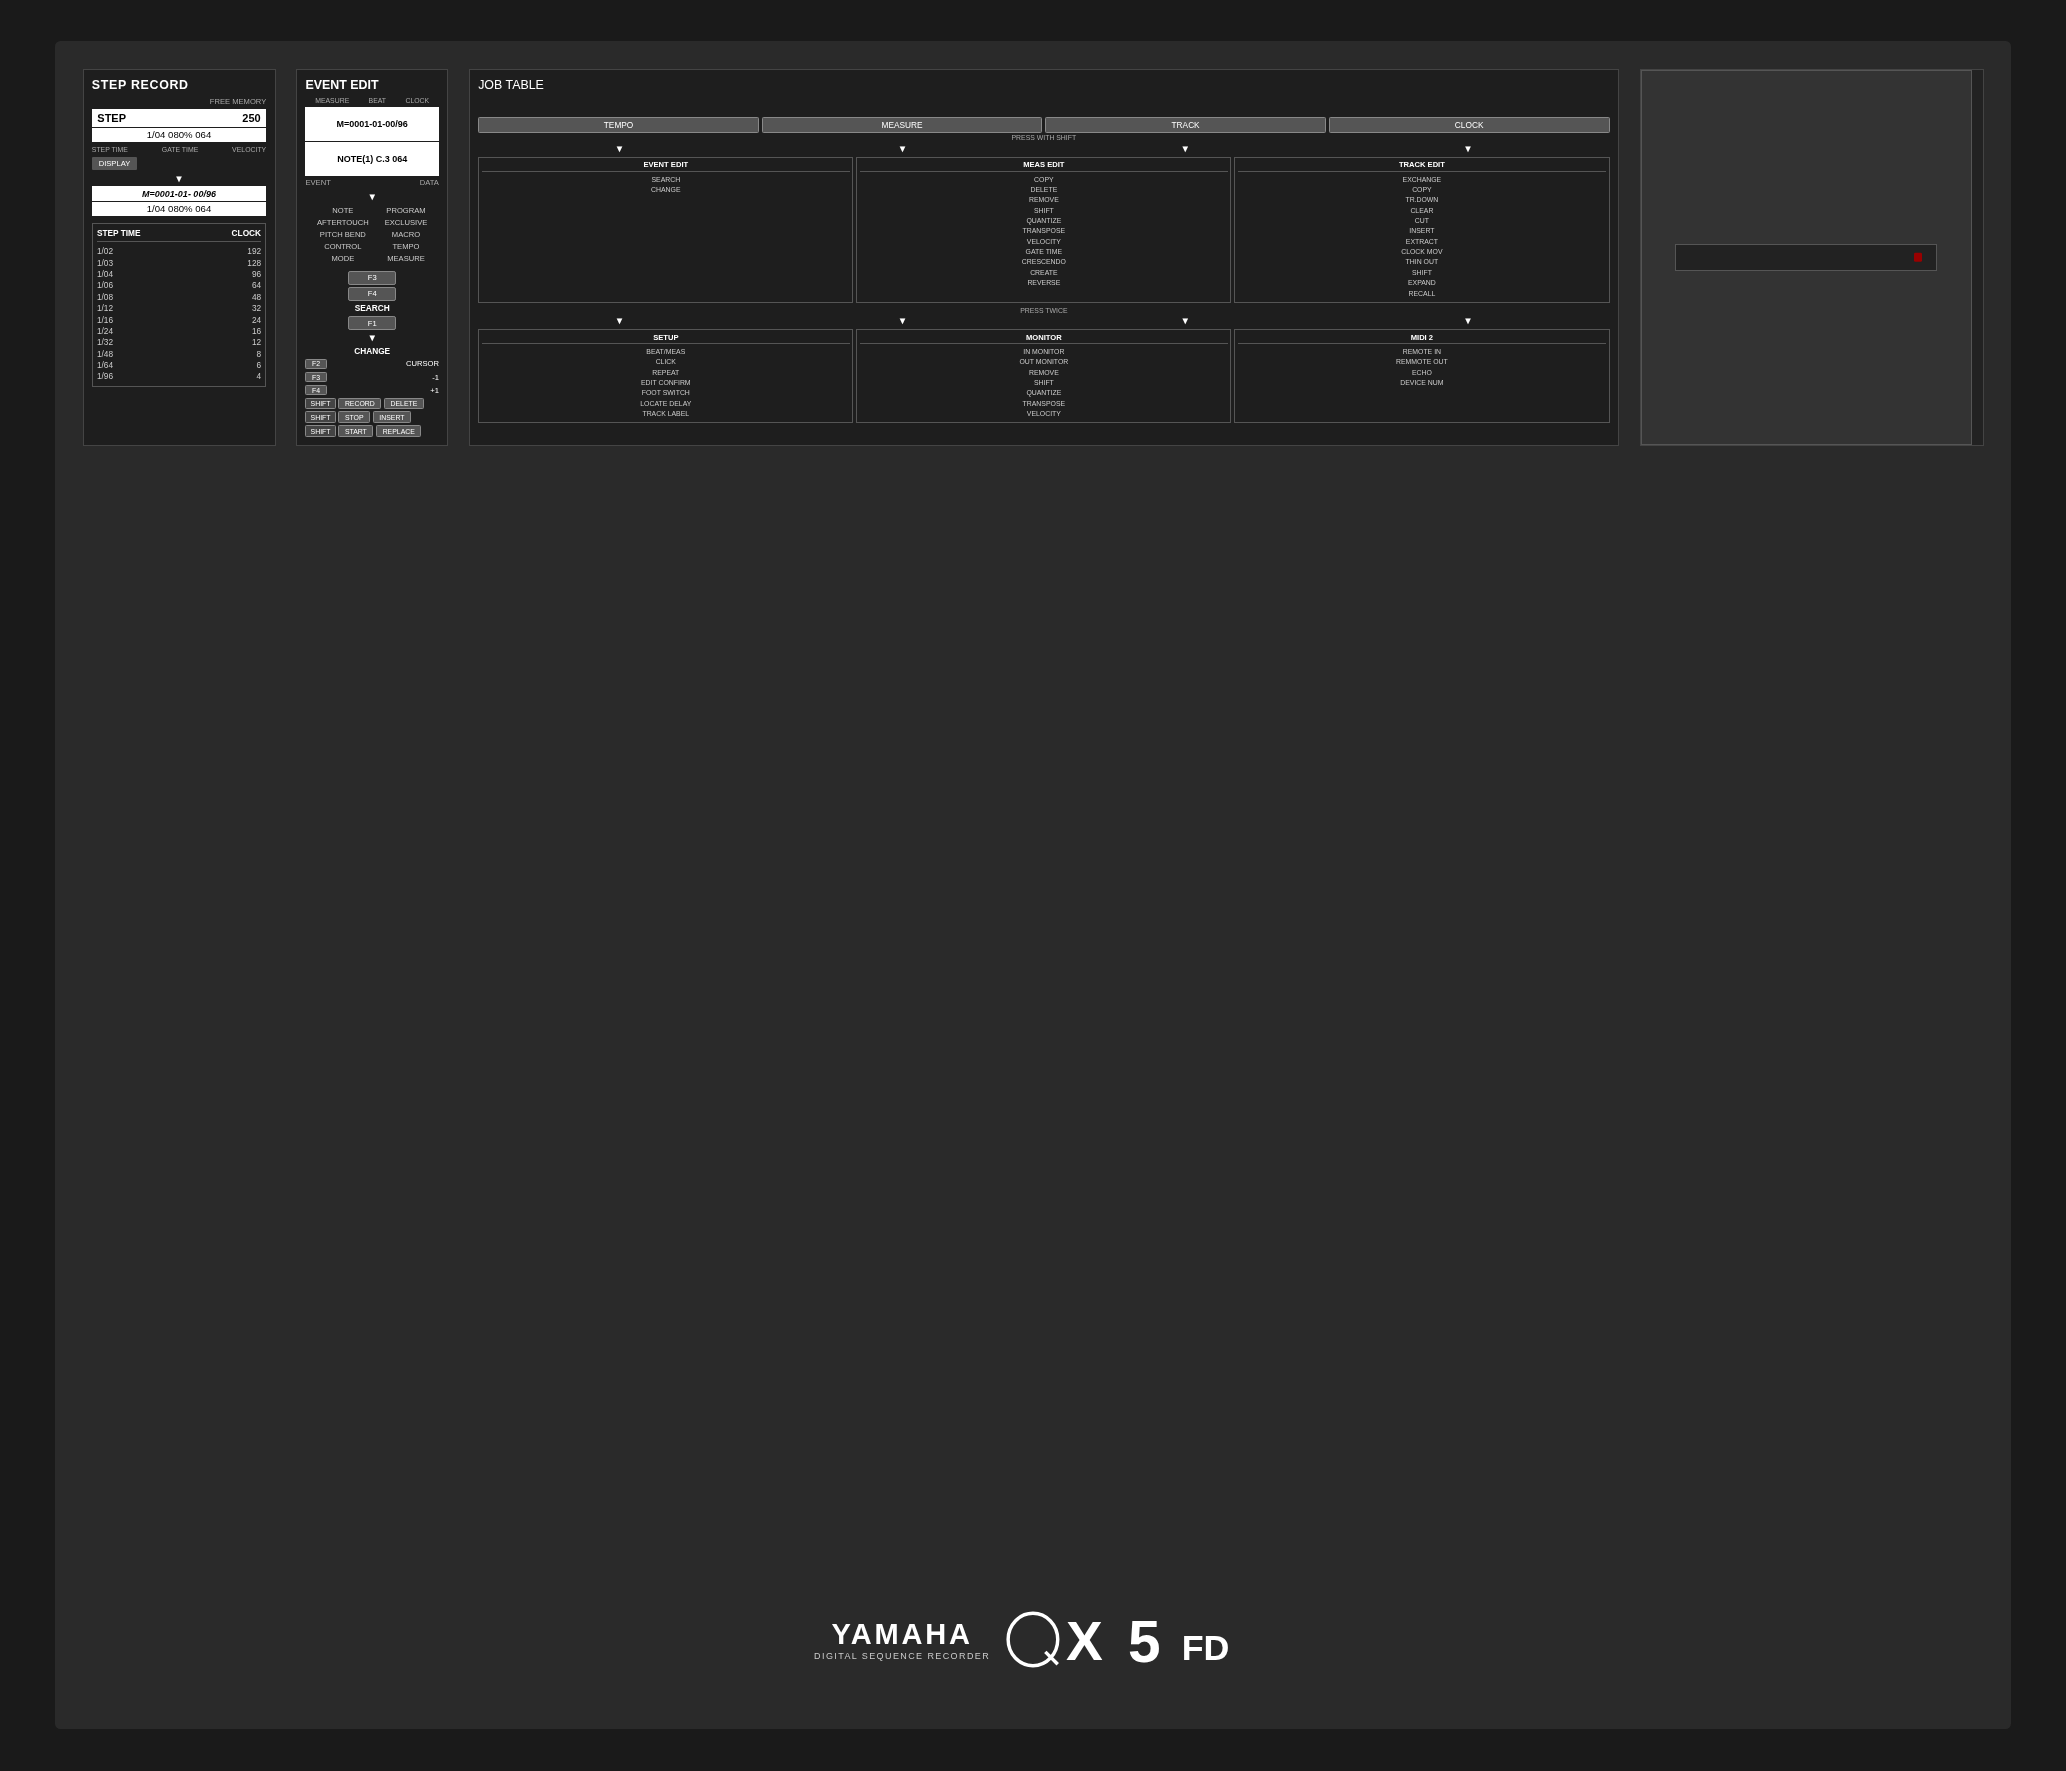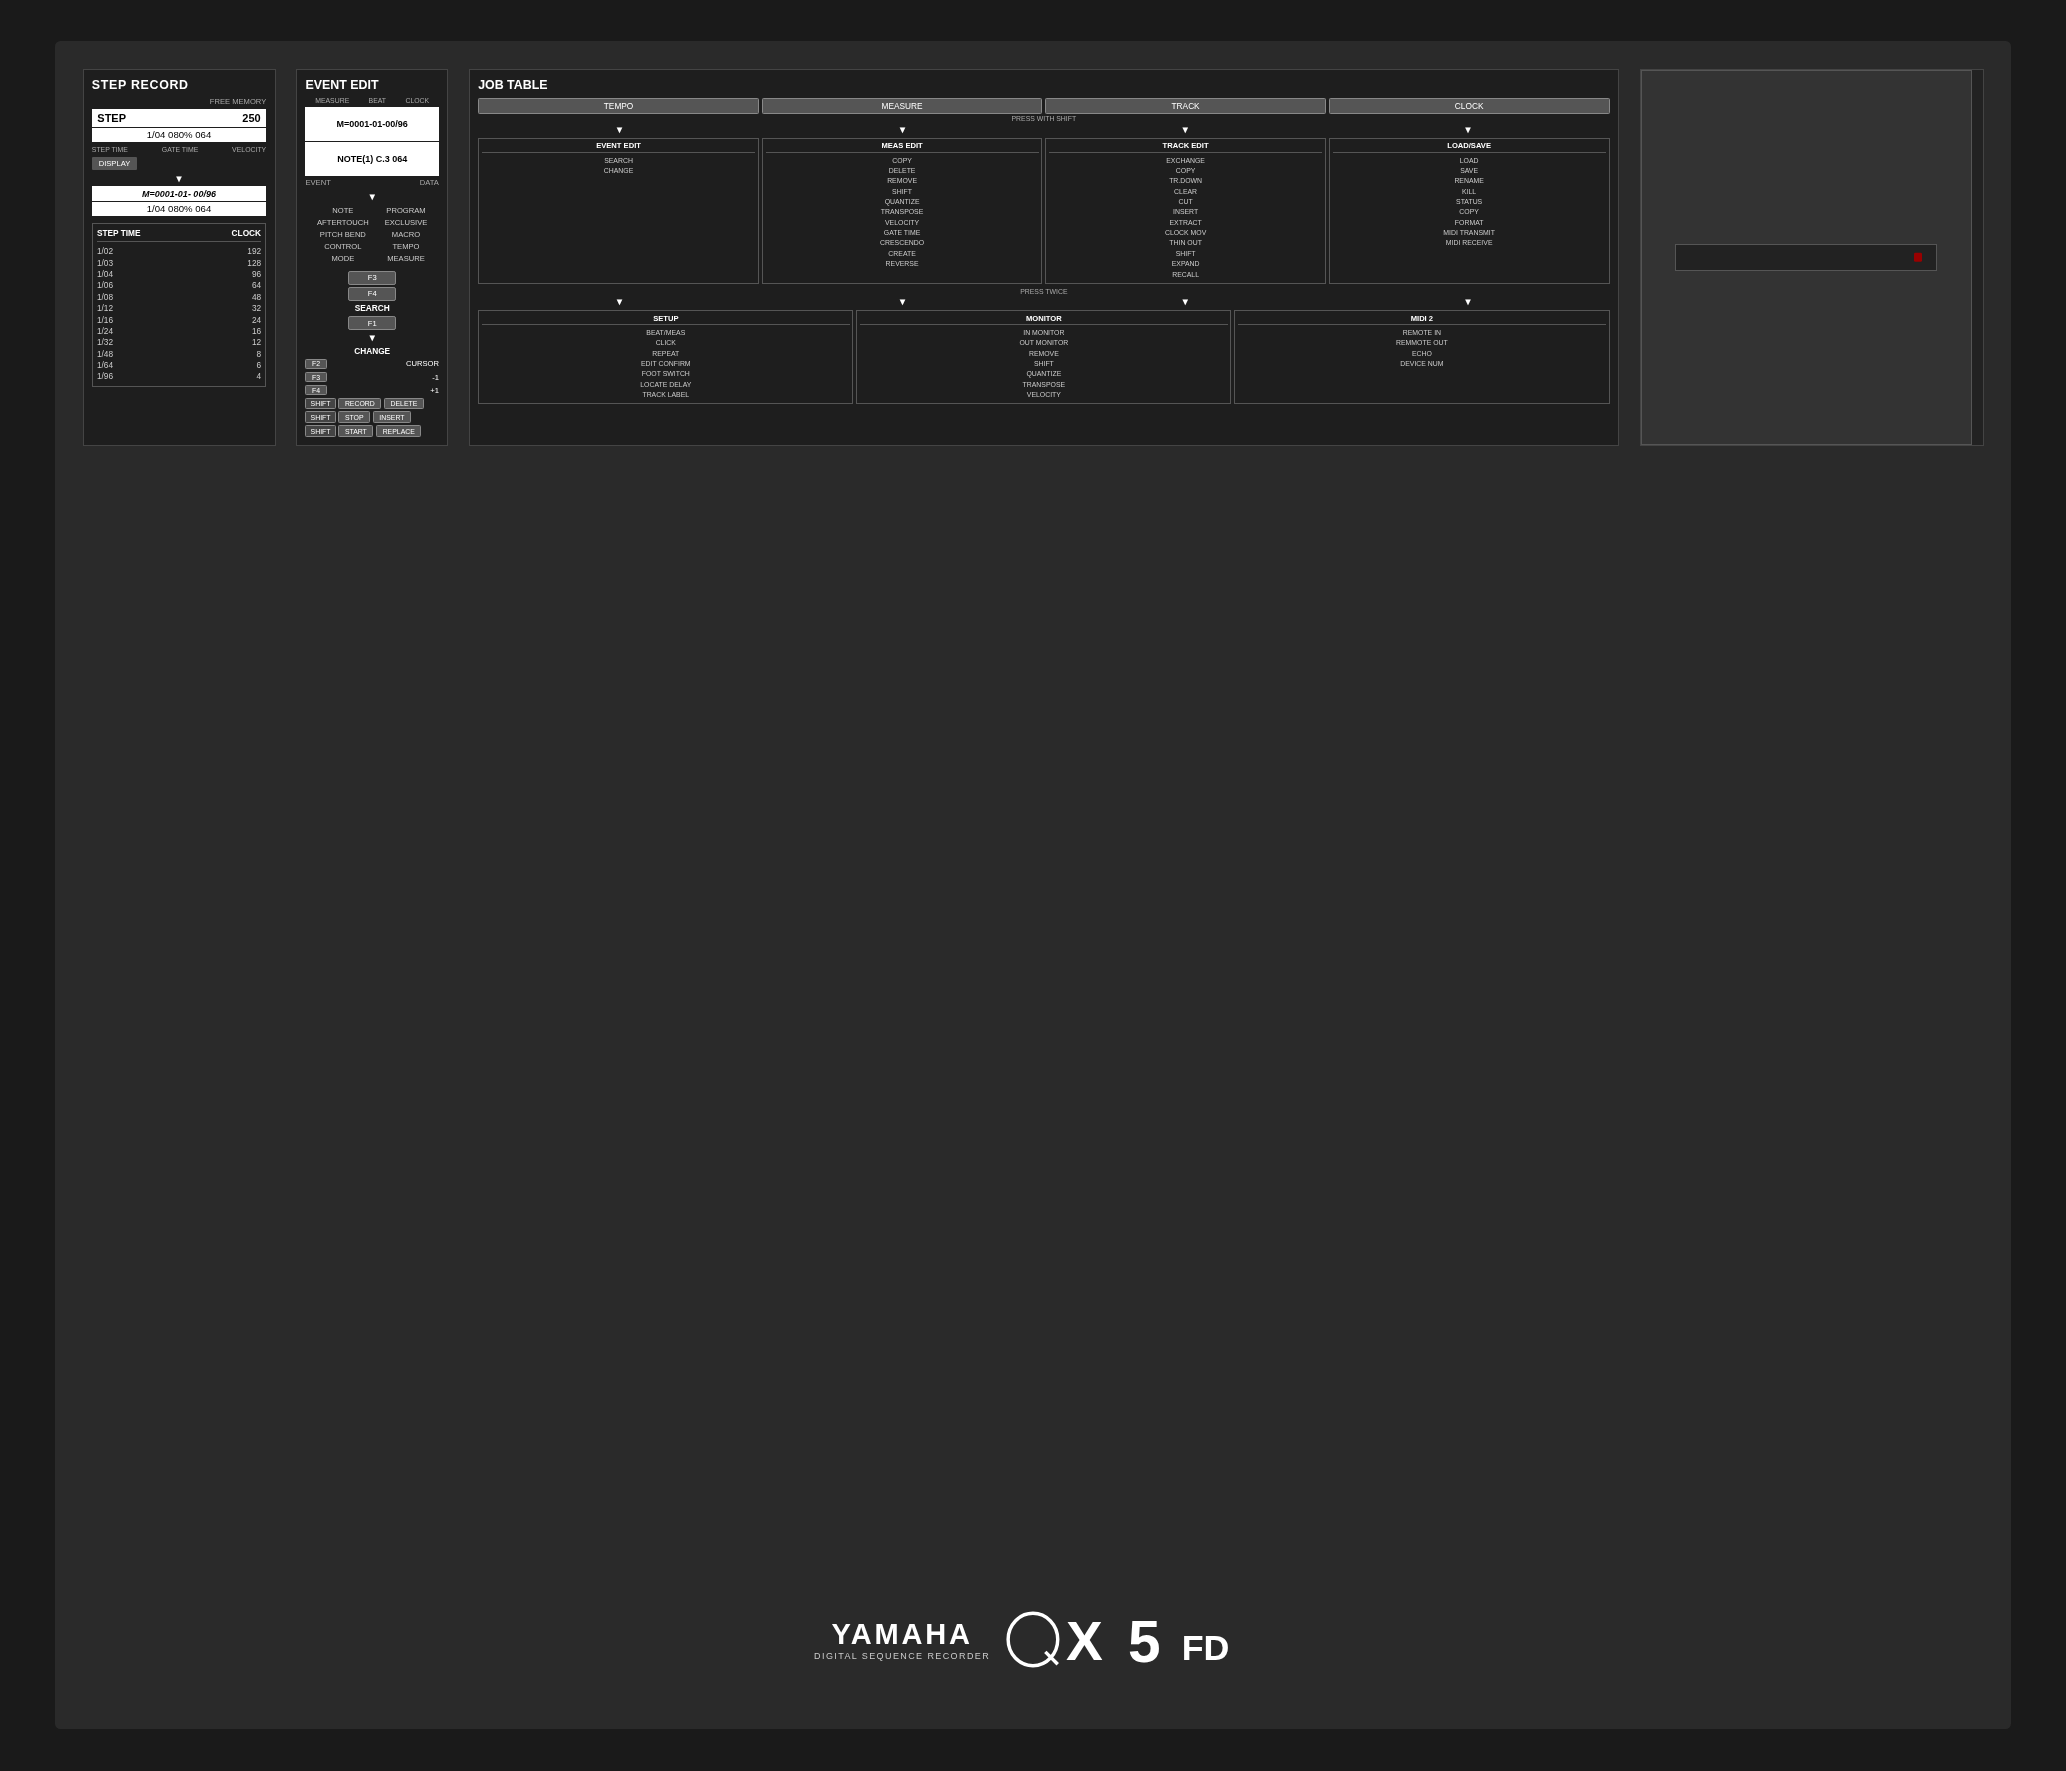--- a/index.html
+++ b/index.html
@@ -262,23 +262,23 @@
 
     
     .job-table {
       background: #1e1e1e;
       border: 0.7px solid #444;
       padding: 8.3px;
       flex: 1;
     }
     .job-table h3 {
       font-size: 12.4px;
-      font-weight: bold;
-      color: #fff;
-      margin-bottom: 6px;
+      font-weight: normal;
+      color: #fff;
+      margin-bottom: 25px;
     }
     .jt-tab-row {
       display: flex;
       gap: 2.8px;
       margin-bottom: 1.4px;
     }
     .jt-tab {
       background: #555;
       color: #fff;
       border: 0.7px solid #888;
@@ -591,32 +591,20 @@
             <div class="jt-col-item">CLEAR</div>
             <div class="jt-col-item">CUT</div>
             <div class="jt-col-item">INSERT</div>
             <div class="jt-col-item">EXTRACT</div>
             <div class="jt-col-item">CLOCK MOV</div>
             <div class="jt-col-item">THIN OUT</div>
             <div class="jt-col-item">SHIFT</div>
             <div class="jt-col-item">EXPAND</div>
             <div class="jt-col-item">RECALL</div>
           </div>
-          <div class="jt-col">
-            <div class="jt-col-header">LOAD/SAVE</div>
-            <div class="jt-col-item">LOAD</div>
-            <div class="jt-col-item">SAVE</div>
-            <div class="jt-col-item">RENAME</div>
-            <div class="jt-col-item">KILL</div>
-            <div class="jt-col-item">STATUS</div>
-            <div class="jt-col-item">COPY</div>
-            <div class="jt-col-item">FORMAT</div>
-            <div class="jt-col-item">MIDI TRANSMIT</div>
-            <div class="jt-col-item">MIDI RECEIVE</div>
-          </div>
         </div>
       <div class="jt-press-twice">PRESS TWICE</div>
       <div class="jt-arrows">
         <span>▼</span>
         <span>▼</span>
         <span>▼</span>
         <span>▼</span>
       </div>
       <div class="jt-grid" id="jt-grid2">
           <div class="jt-col">

